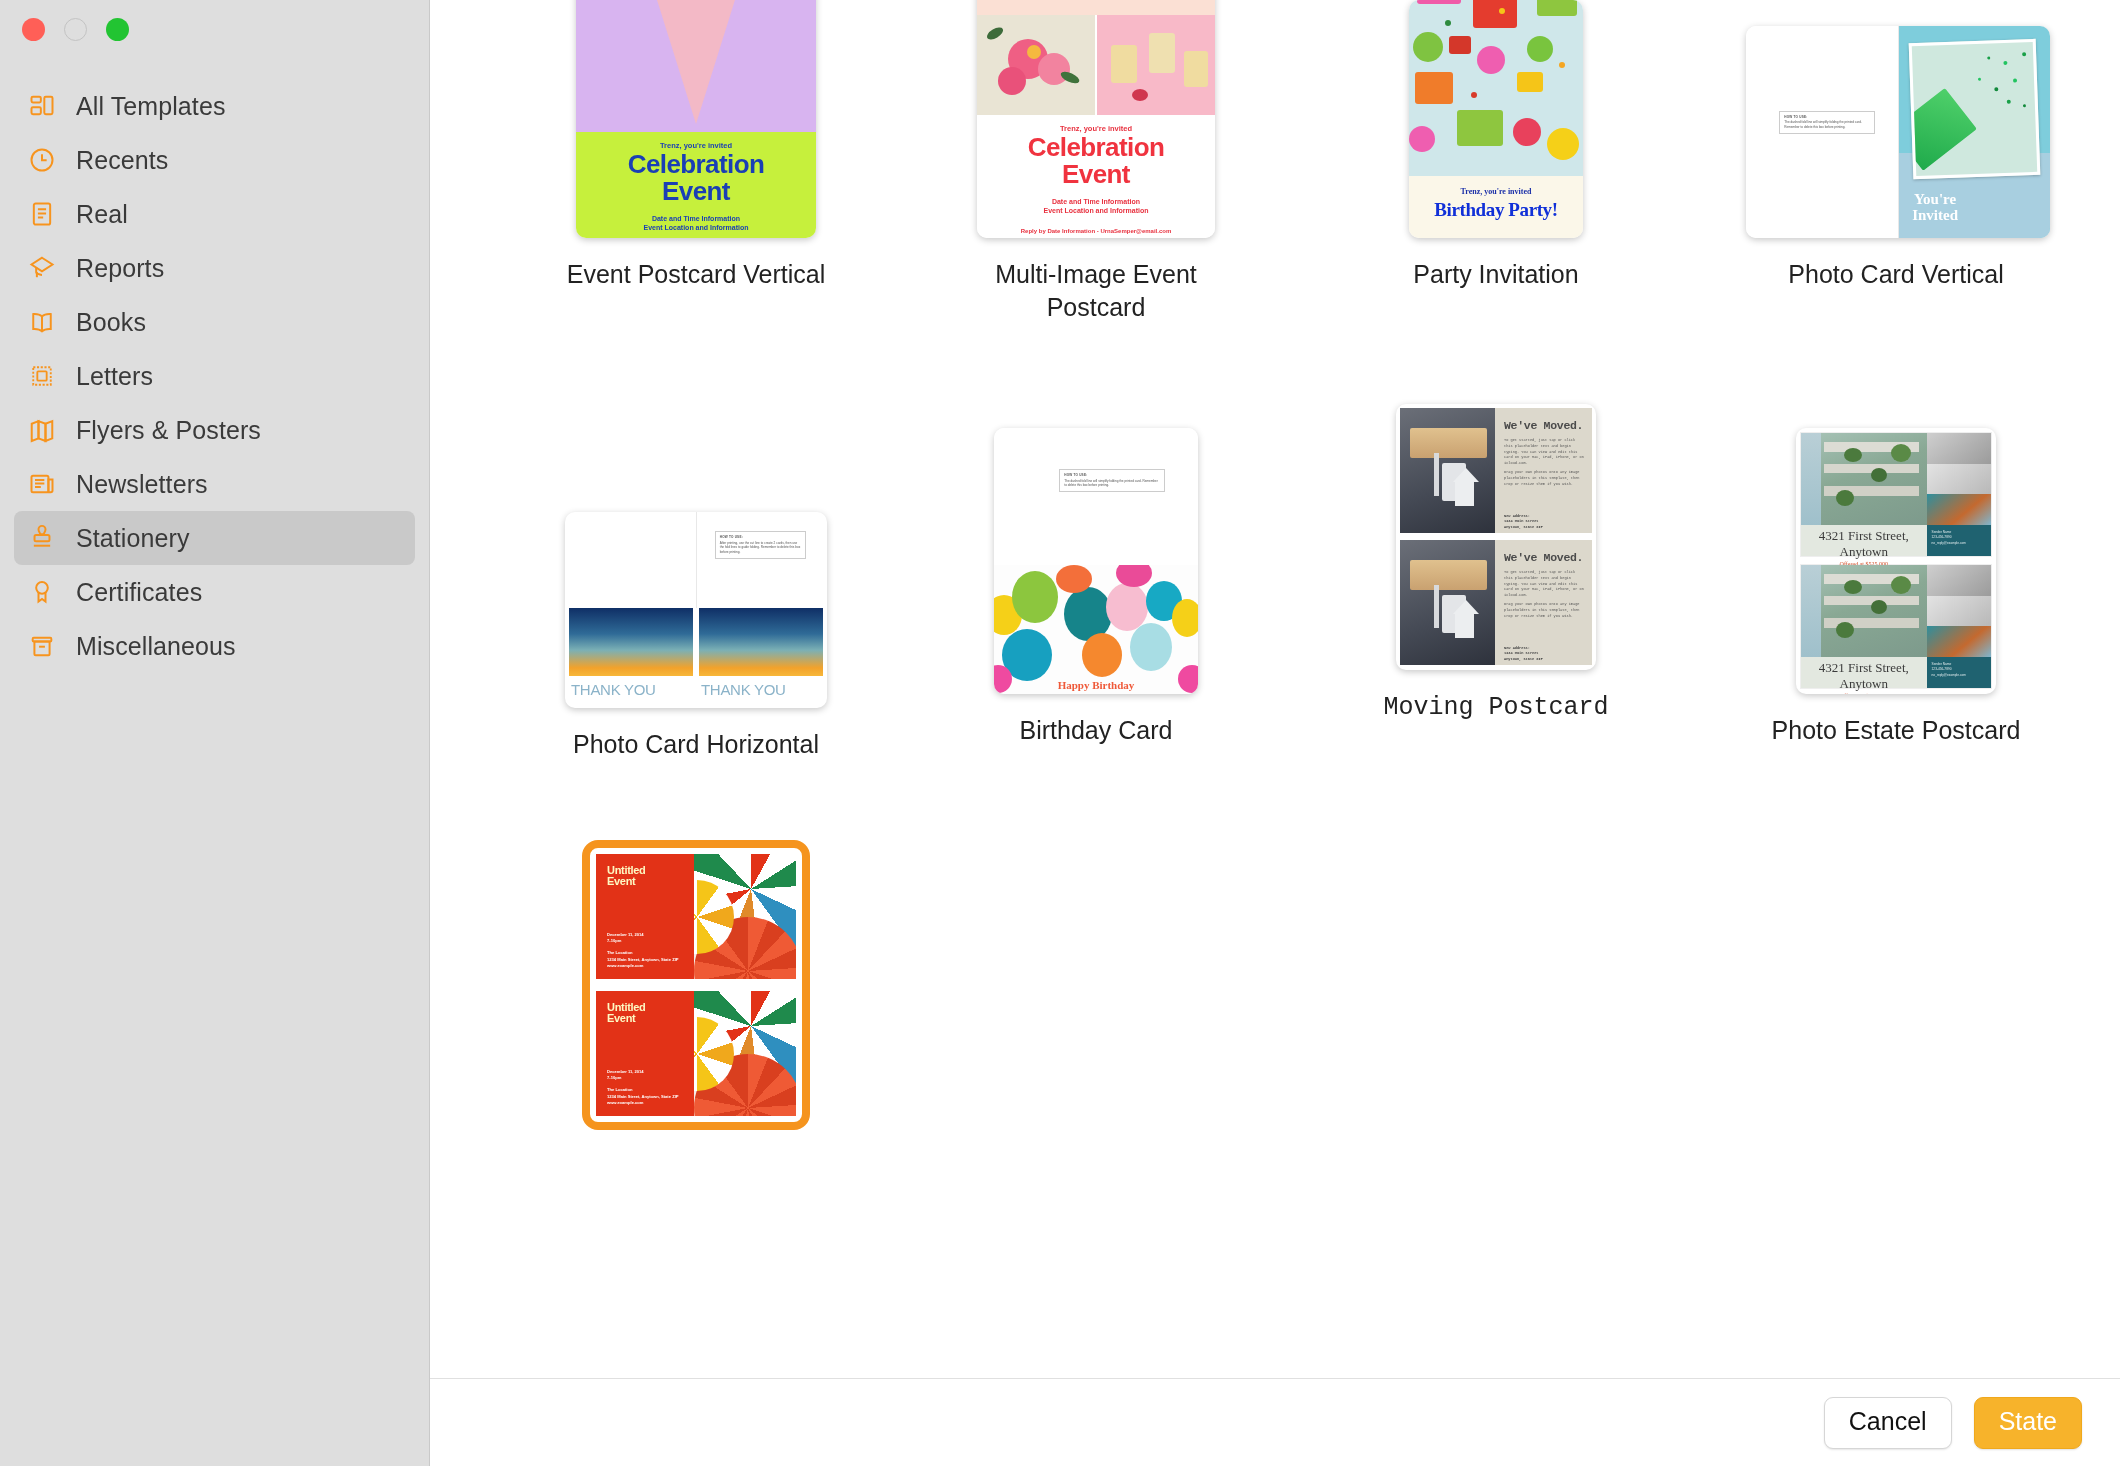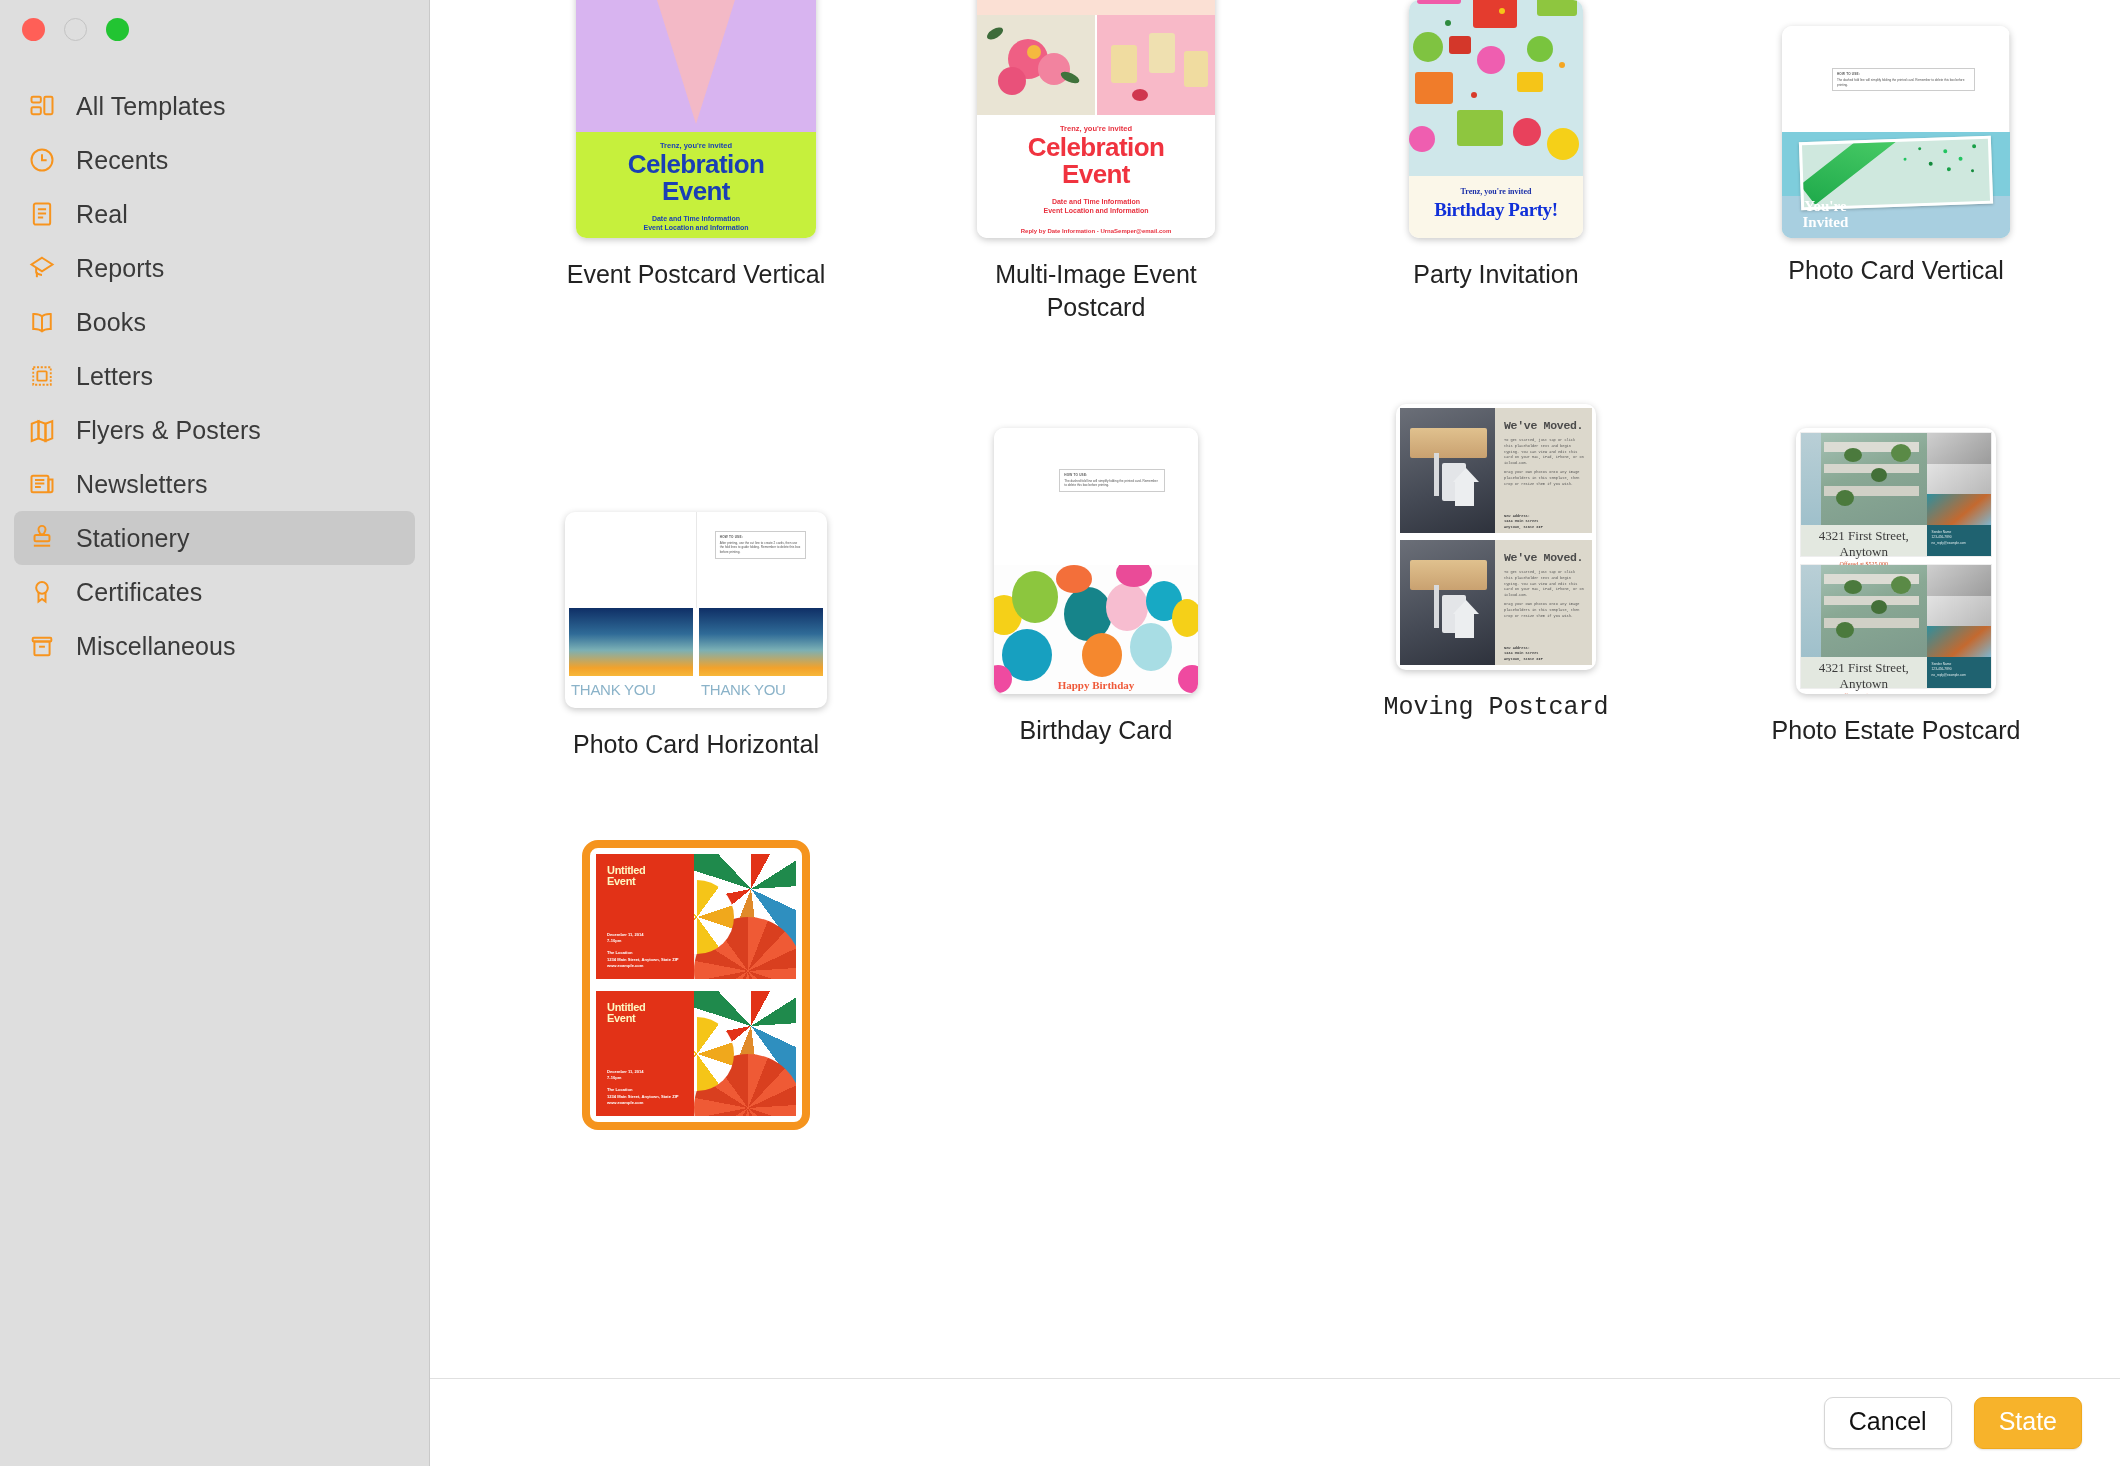--- a/index.html
+++ b/index.html
@@ -83,21 +83,21 @@
   .c2 .t-fin { font-size:6px; color:#e8313f; font-weight:bold; margin-top:12px;}
 
   
   .c3 { width:174px; height:238px; }
   .c3 .photo { height:176px; background:#cfe7ea; position:relative; overflow:hidden; }
   .c3 .text { height:62px; background:#fbf7e9; padding-top:11px; }
   .c3 .t-sm { font-size:8px; color:#1a2fa8; font-family:"Liberation Serif",serif; font-weight:bold;}
   .c3 .t-big { font-size:19px; color:#1030d8; font-family:"Liberation Serif",serif; font-weight:bold; margin-top:3px; letter-spacing:-0.4px;}
 
   
-  .c4 { width:228px; height:212px; display:flex;flex-direction:column; }
+  .c4 { width:304px; height:212px; display:flex; }
   .c4 .left { flex:1; background:#fff; position:relative; border-right:1px solid #e8e8e8;}
   .c4 .right { flex:1; background:#7ecddc; position:relative; overflow:hidden;}
   .howto {
     position:absolute; border:1px solid #ccc; background:#fff;
     padding:3px 4px; font-size:3.1px; color:#555; line-height:1.5; text-align:left;
   }
   .howto b{ display:block; font-size:3.1px; letter-spacing:0.2px; margin-bottom:1px;}
   .c4 .innerphoto { position:absolute; left:8%; top:7%; width:84%; height:64%;
       background:#cfe8de; transform:rotate(-2deg); box-shadow:0 1px 3px rgba(0,0,0,.25);
       border:3px solid #fff; overflow:hidden;}

